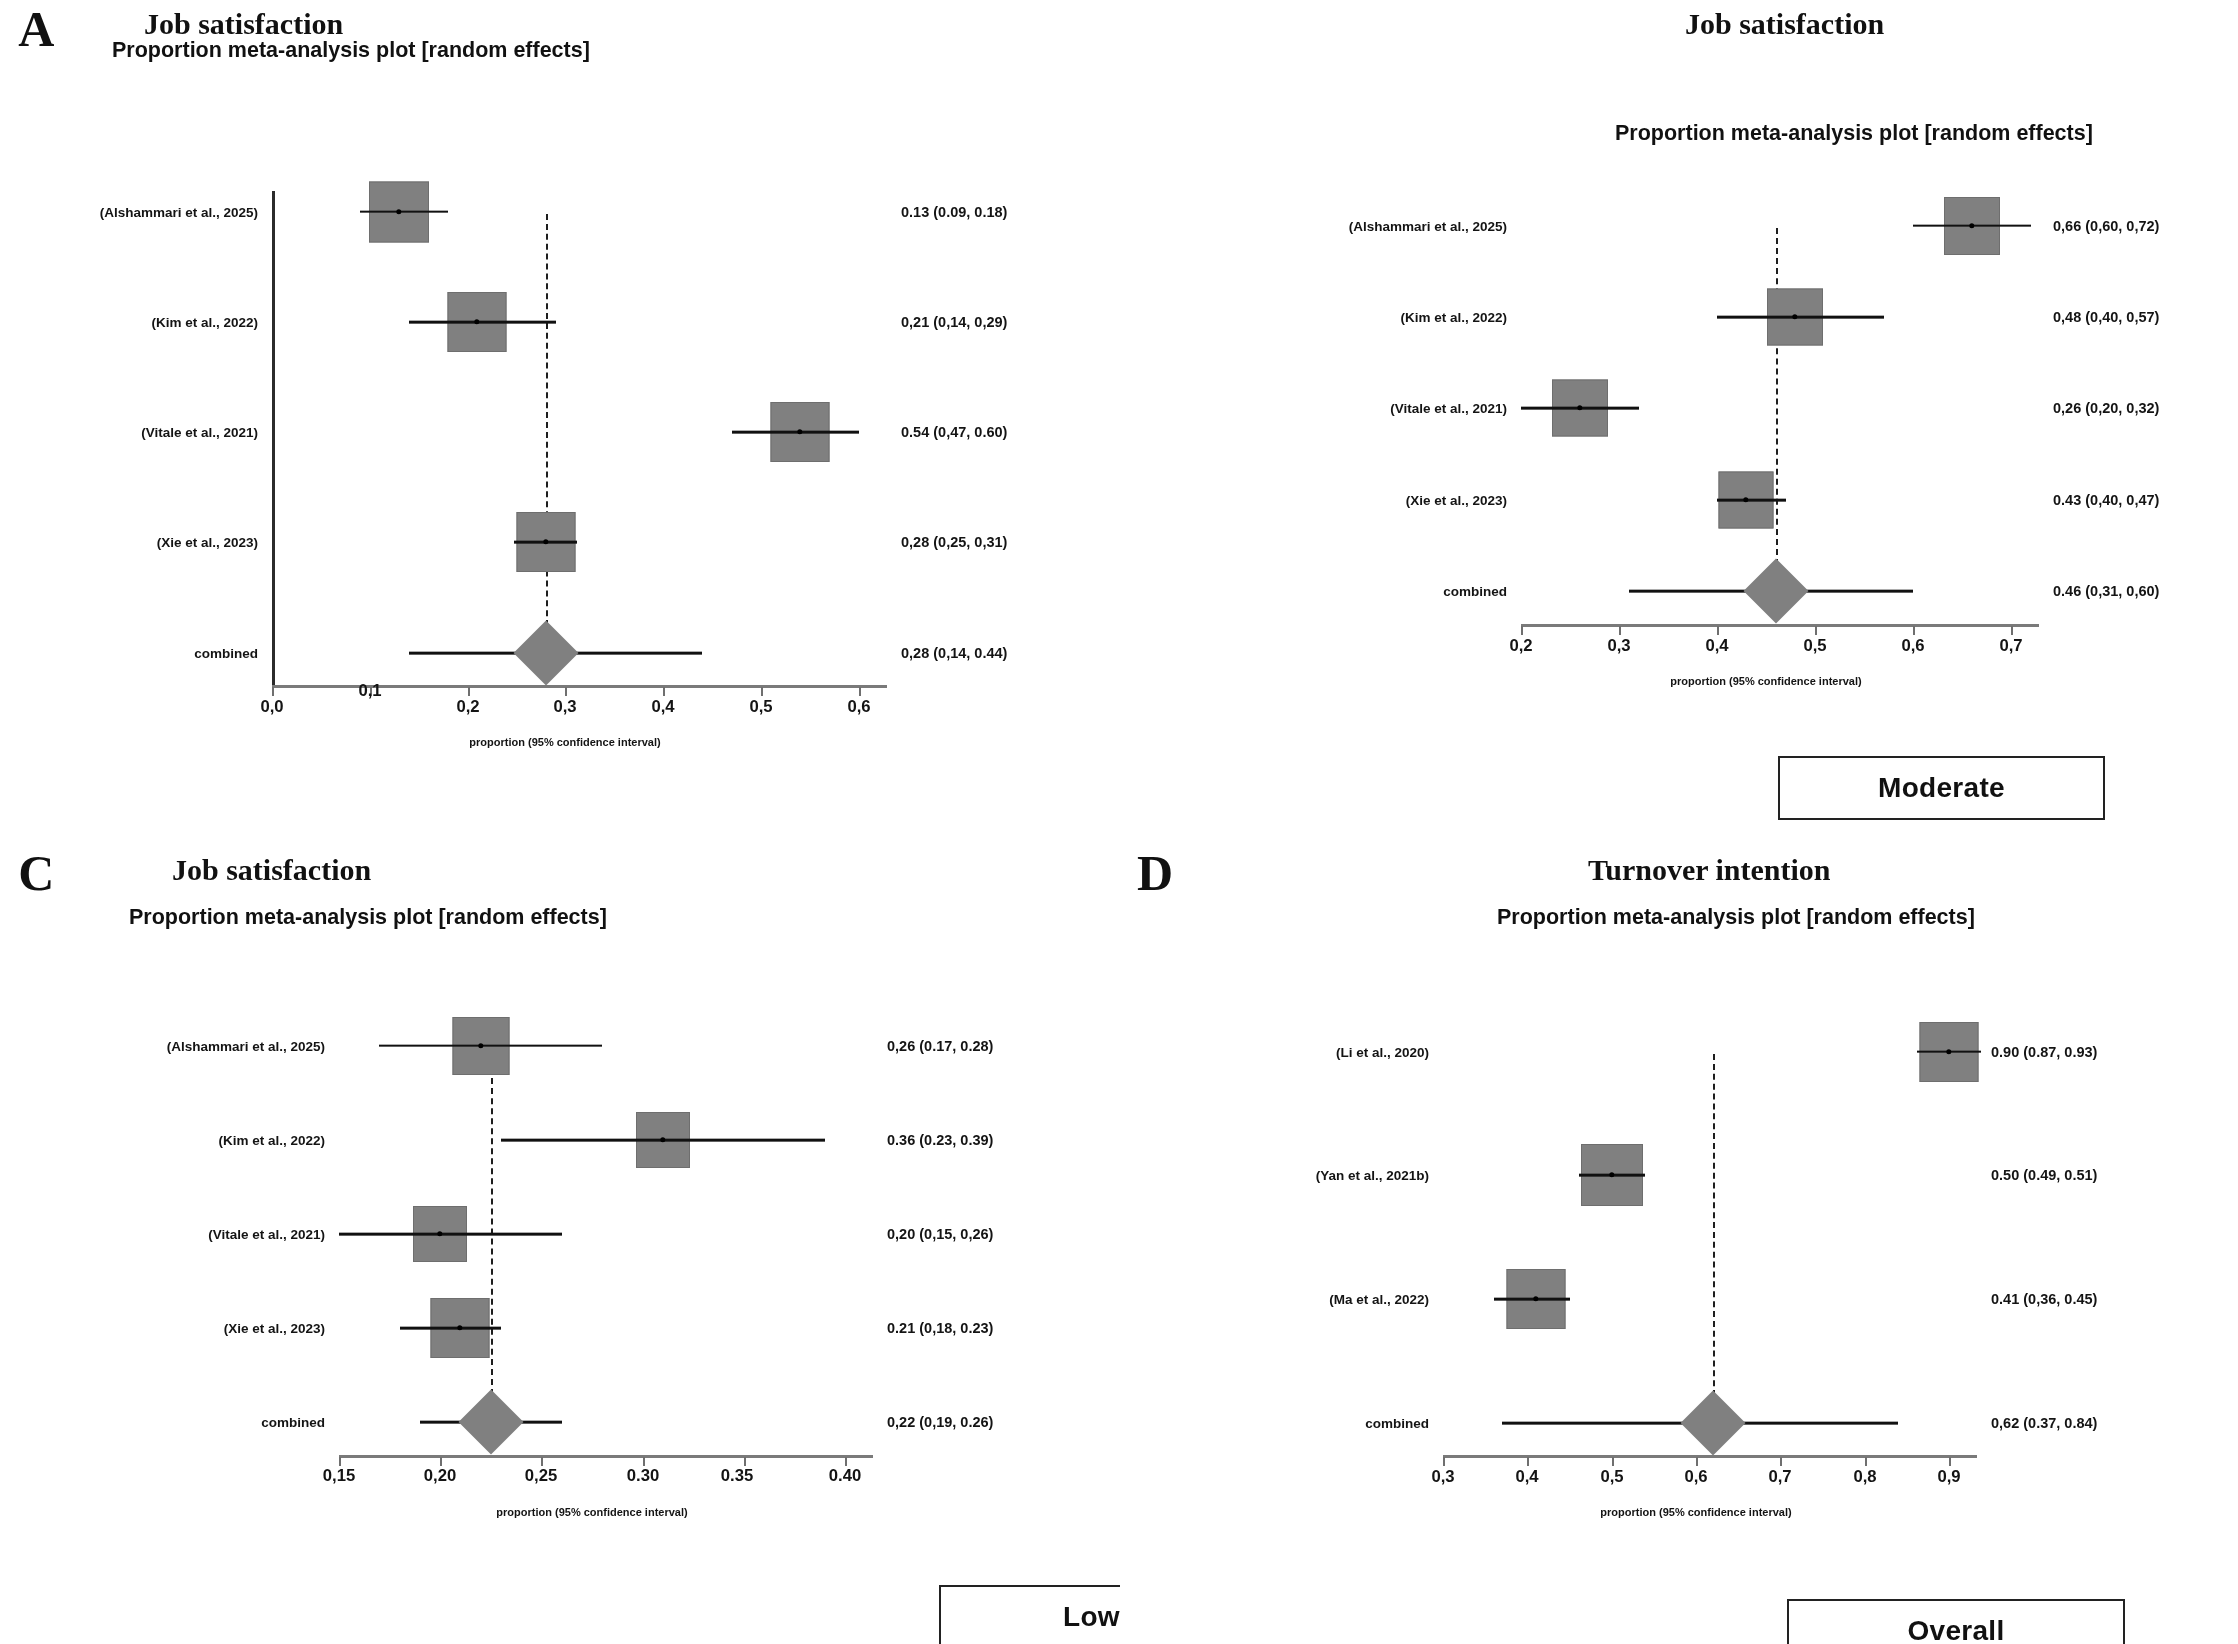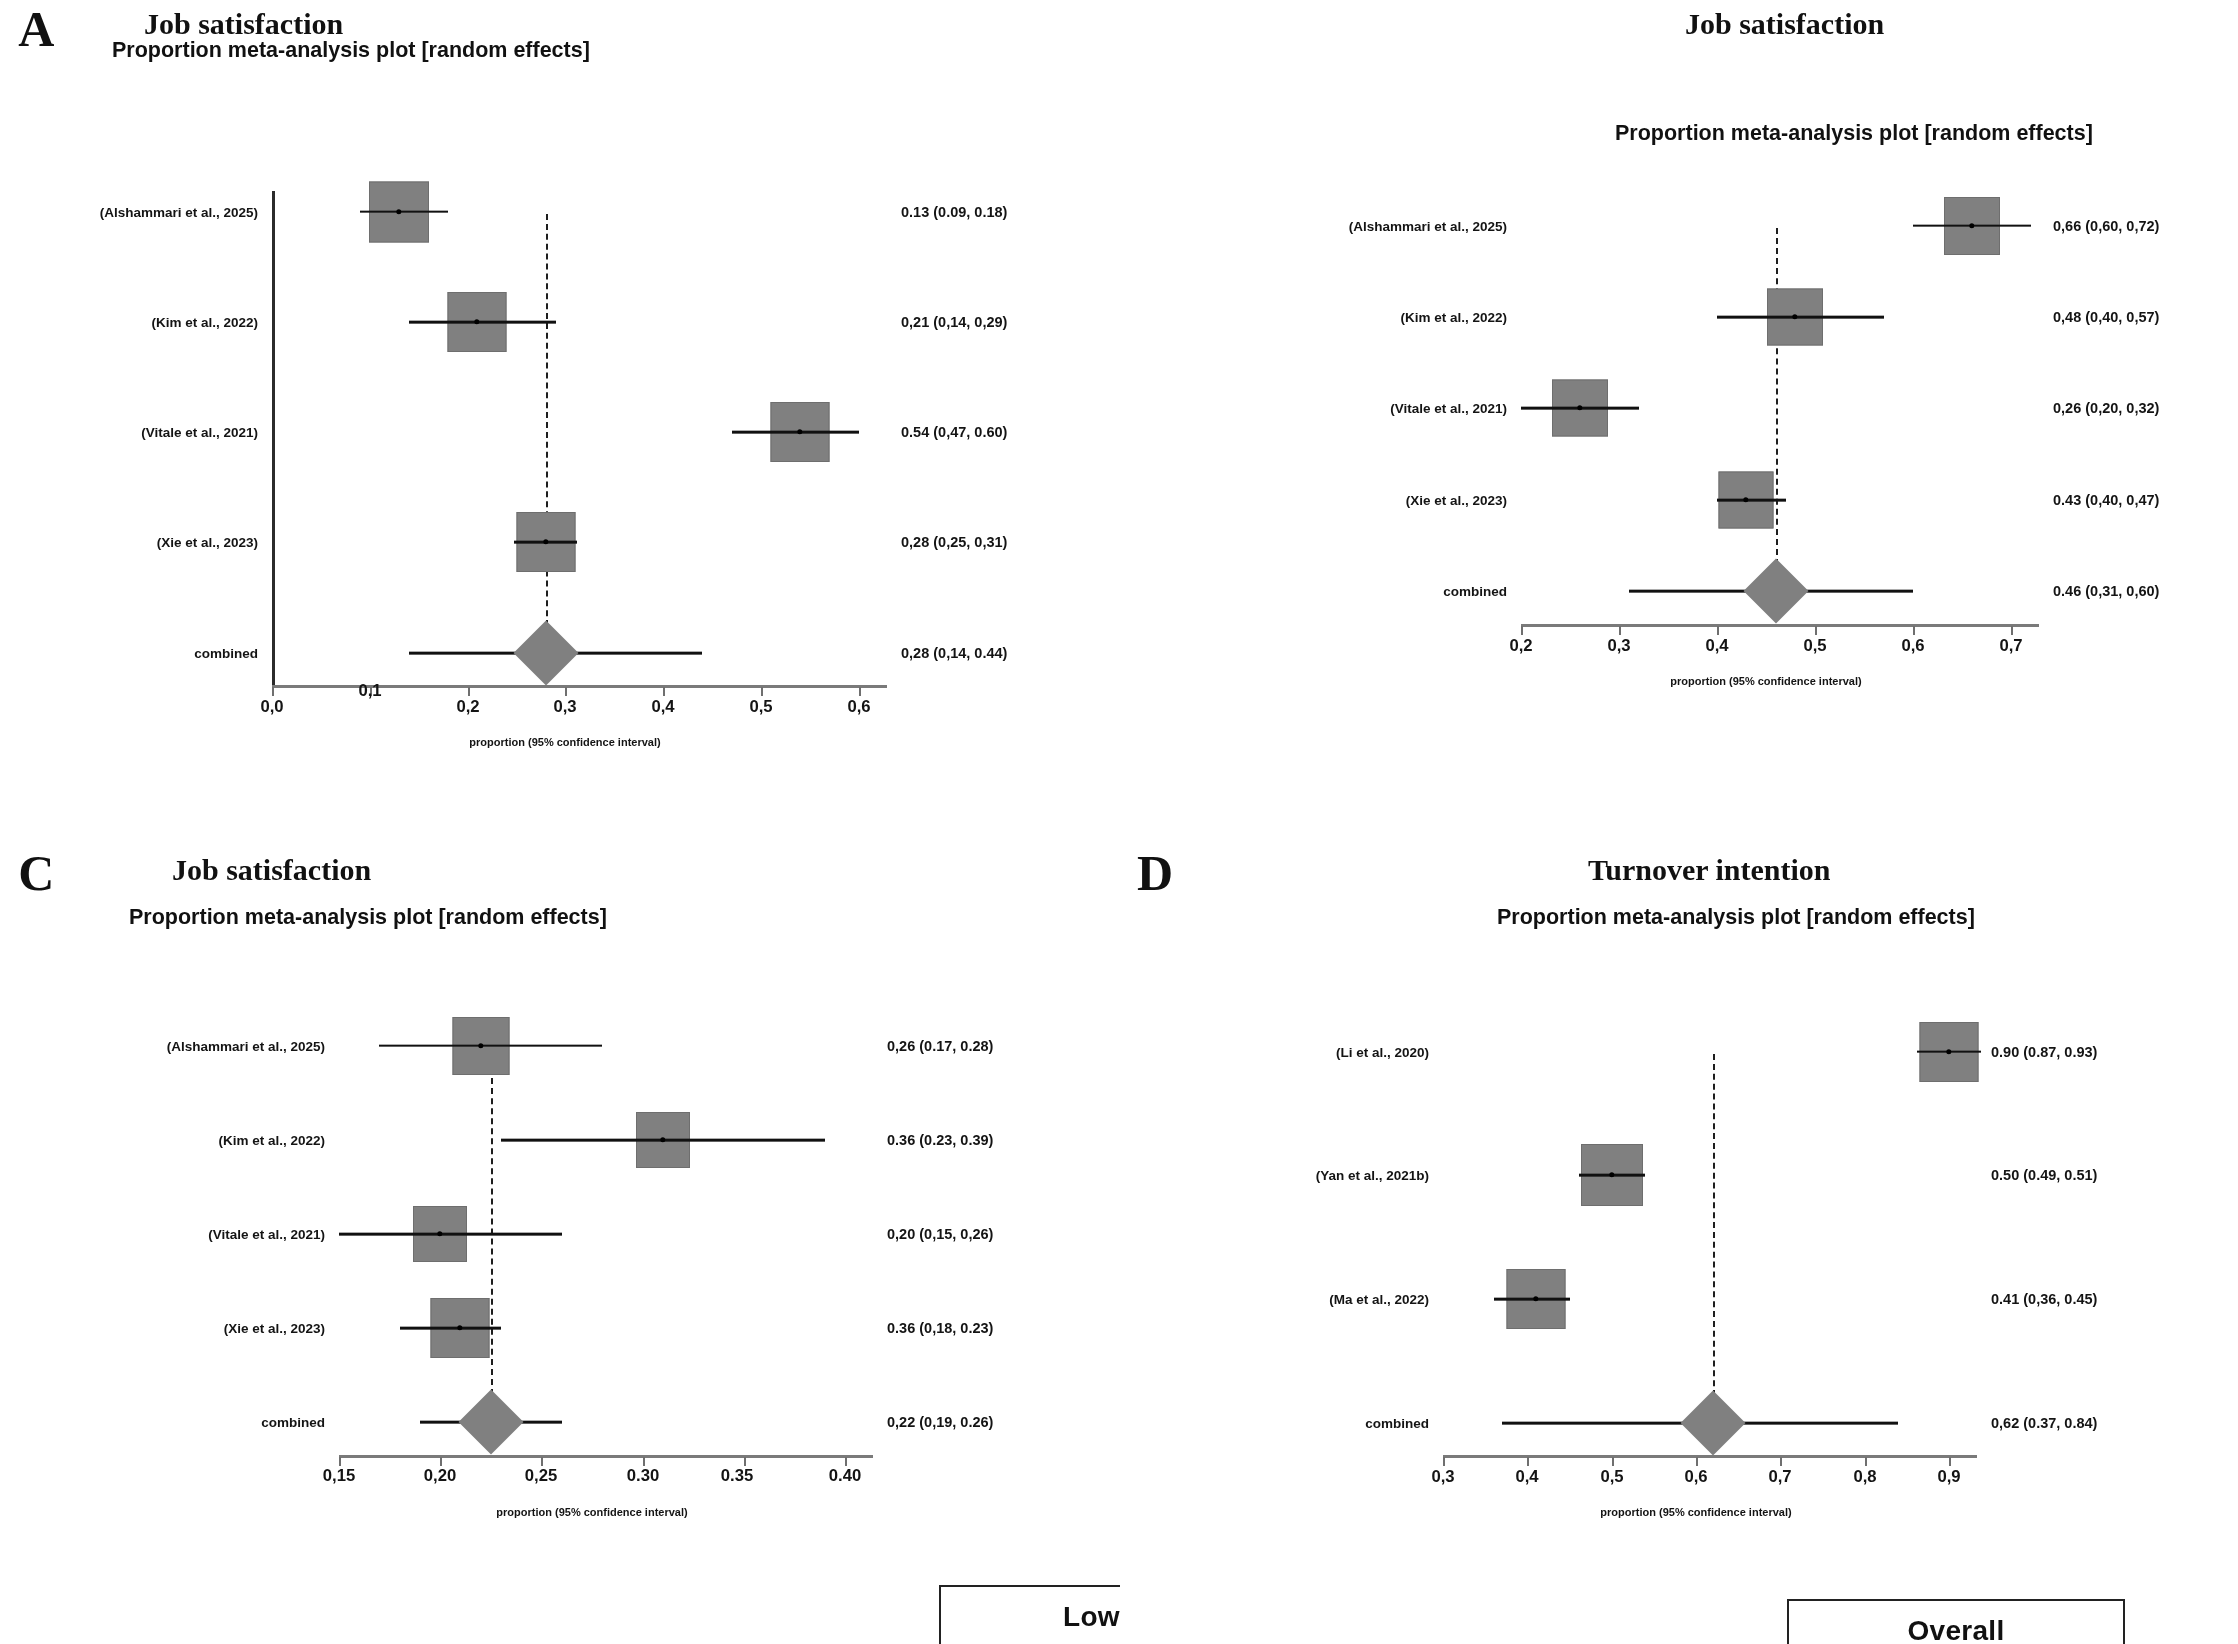--- a/index.html
+++ b/index.html
@@ -152,20 +152,23 @@
           <div class="ticklabel" style="left: 196px; top: 431px;">0,4</div>
           <div class="tick" style="left: 294px; top: 421px; position: absolute;"></div>
           <div class="ticklabel" style="left: 294px; top: 431px;">0,5</div>
           <div class="tick" style="left: 392px; top: 421px; position: absolute;"></div>
           <div class="ticklabel" style="left: 392px; top: 431px;">0,6</div>
           <div class="tick" style="left: 490px; top: 421px; position: absolute;"></div>
           <div class="ticklabel" style="left: 490px; top: 431px;">0,7</div>
           <div class="xaxis-title" style="left: 245px; top: 470px;">proportion (95% confidence interval)</div>
         </div>
       </div>
+    <div class="rating-box" style="left:658px;top:756px;width:323px;height:60px;">
+      <span class="rating-text">Moderate</span>
+    </div>
   </div>
 
   <div class="panel">
     <div class="panel-letter" style="left:18.3px;top:3.2px;">C</div>
     <div class="outcome-title" style="left:172px;top:9.7px;">Job satisfaction</div>
     <div class="plot-subtitle" style="left:129px;top:62px;">Proportion meta-analysis plot [random effects]</div>
     <div class="plotwrap" id="plot-c" style="left:339px;top:180px;width:506px;height:479px;">
         <div class="plotarea">
           <div class="refline" style="left: 152px; top: 22.6px; height: 357px;"></div>
           <div class="row" style="top: 20.5px;">
@@ -187,21 +190,21 @@
             <div class="box" style="left: 101px; top: 0px; width: 52px; height: 54px;"></div>
             <div class="ci-line" style="left: 0px; width: 223px;"></div>
             <div class="point" style="left: 101px; top: 0px;"></div>
             <div class="est-label">0,20 (0,15, 0,26)</div>
           </div>
           <div class="row" style="top: 303px;">
             <div class="study-label">(Xie et al., 2023)</div>
             <div class="box" style="left: 121px; top: 0px; width: 57px; height: 58px;"></div>
             <div class="ci-line" style="left: 61px; width: 101px;"></div>
             <div class="point" style="left: 121px; top: 0px;"></div>
-            <div class="est-label">0.36 (0,18, 0.23)</div>
+            <div class="est-label">0.21 (0,18, 0.23)</div>
           </div>
           <div class="row" style="top: 397px;">
             <div class="study-label">combined</div>
             <div class="ci-line" style="left: 81px; width: 142px;"></div>
             <div class="diamond" style="left: 152px; top: 0px; width: 46px; height: 46px;"></div>
             <div class="est-label">0,22 (0,19, 0.26)</div>
           </div>
           <div class="xaxis" style="top: 430px;"></div>
           <div class="tick" style="left: 0px; top: 432px; position: absolute;"></div>
           <div class="ticklabel" style="left: 0px; top: 441px;">0,15</div>

